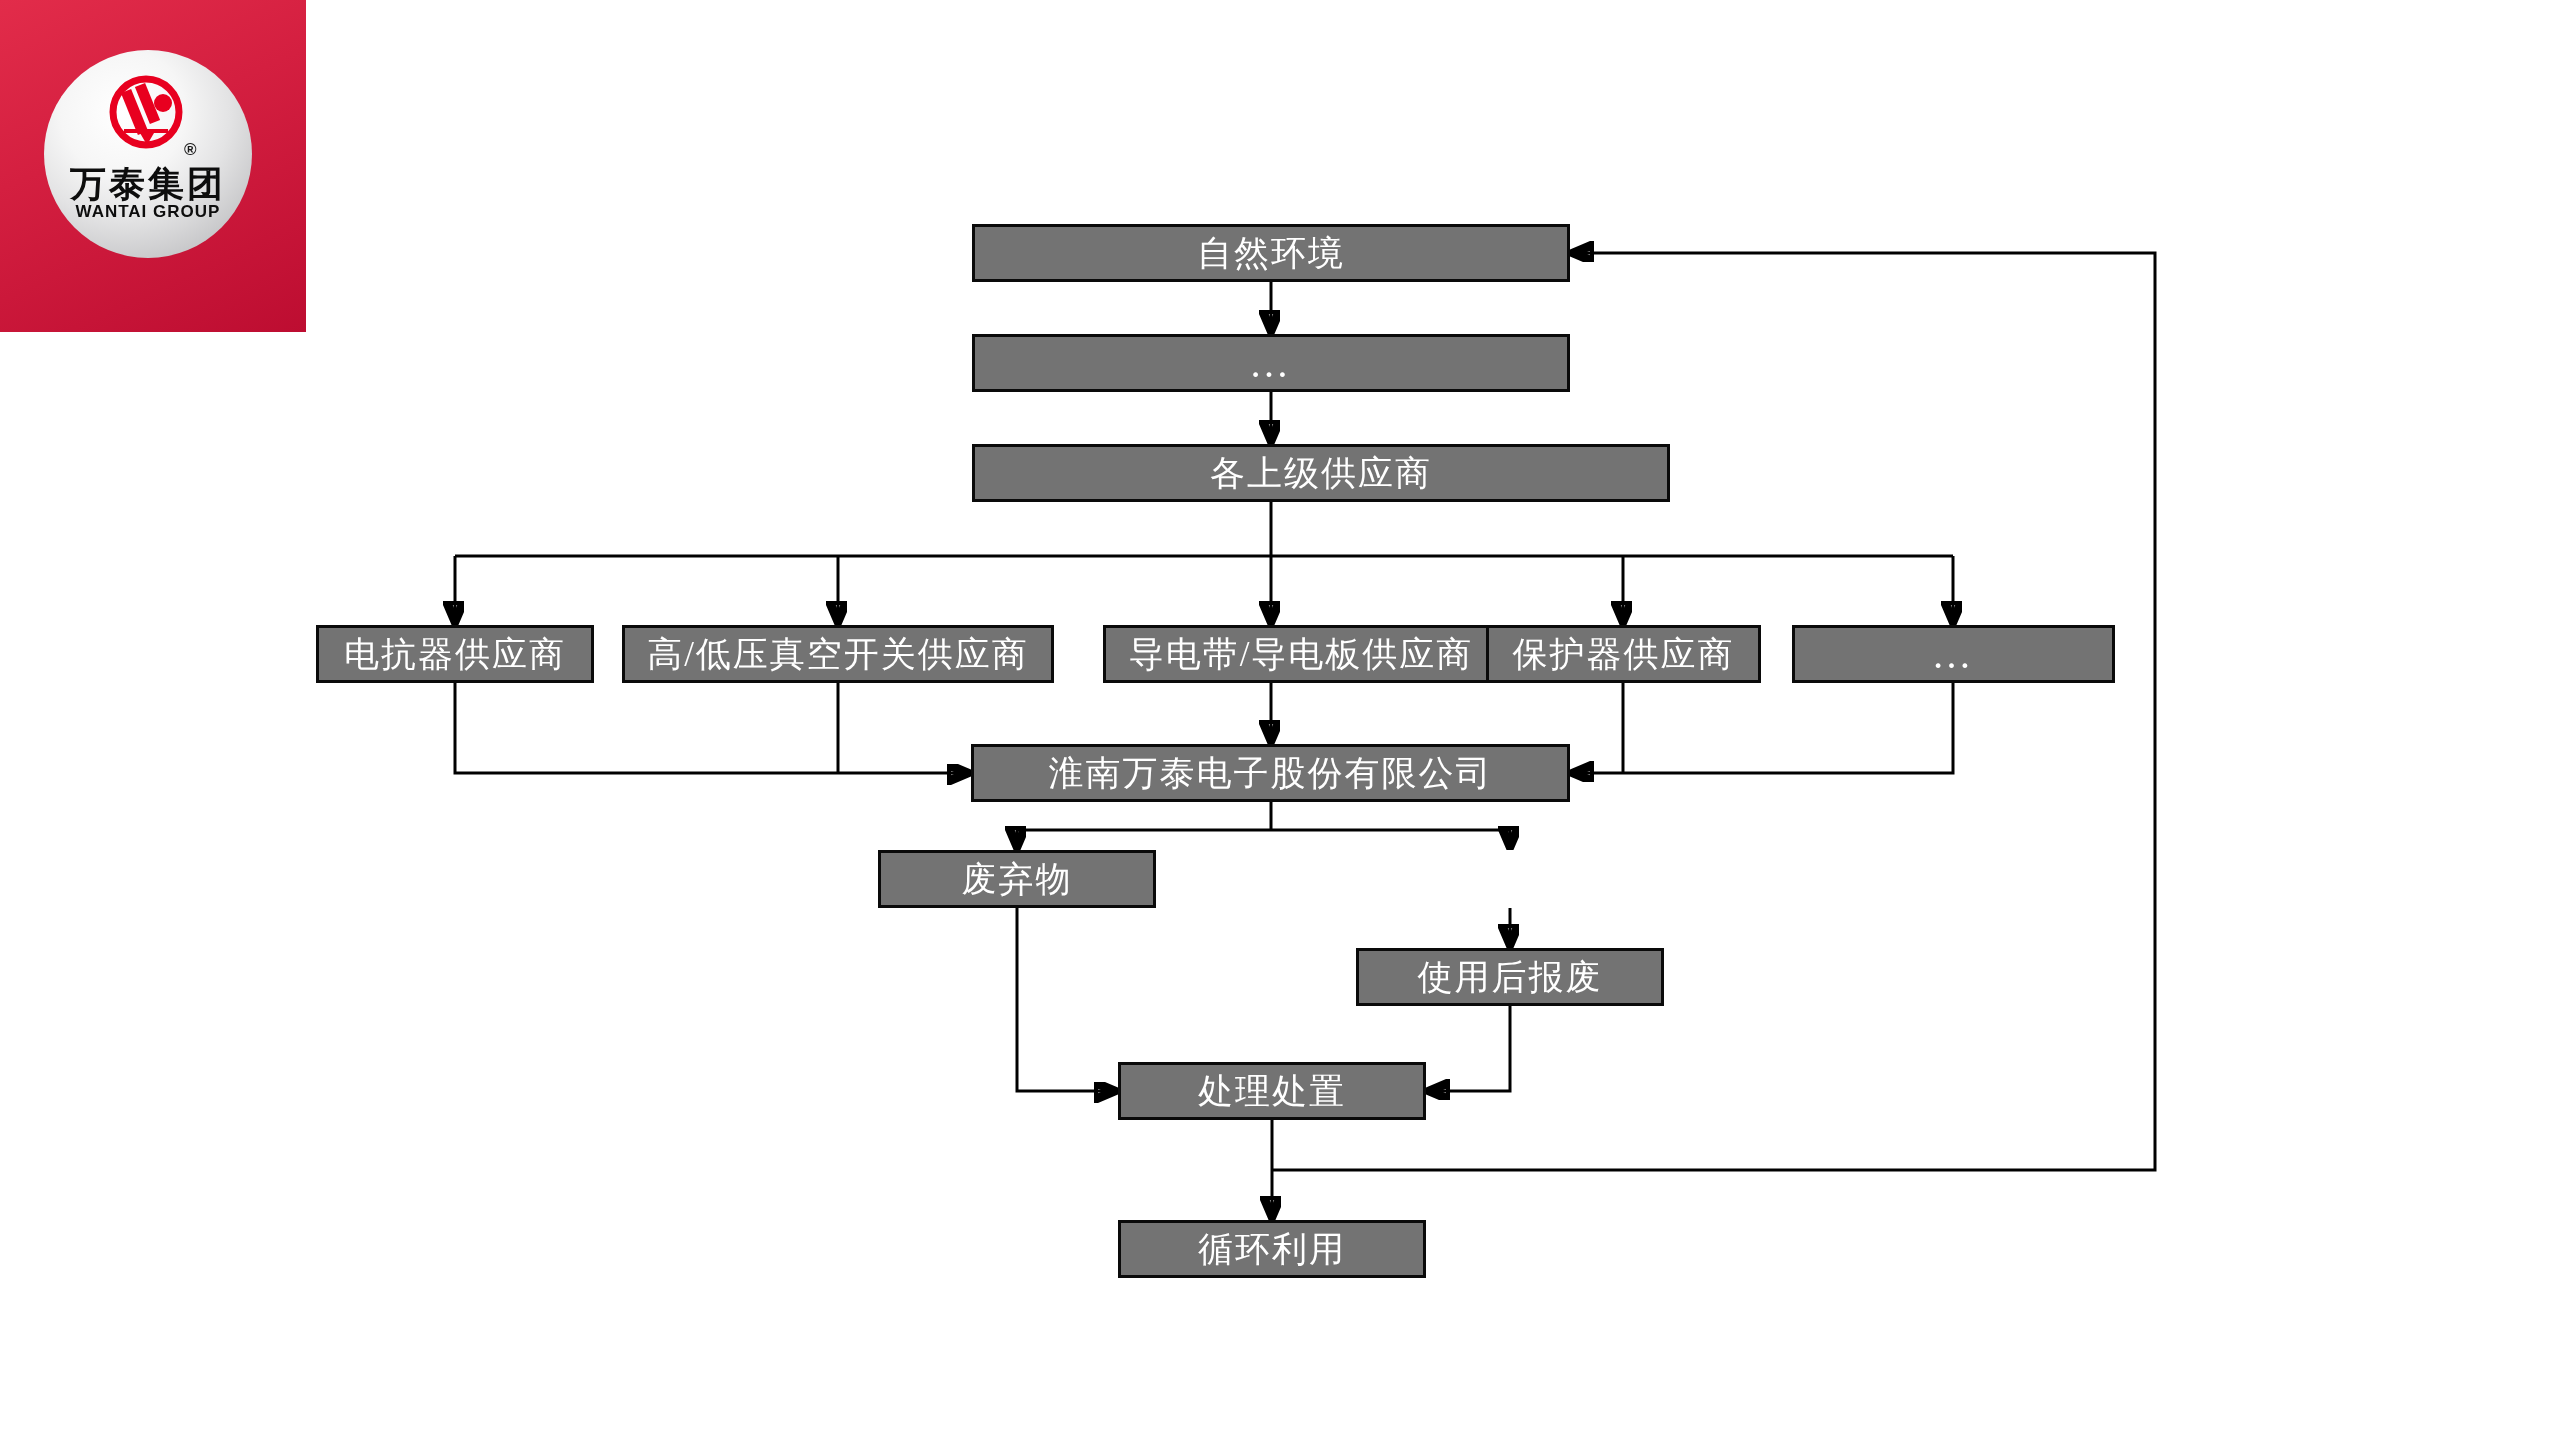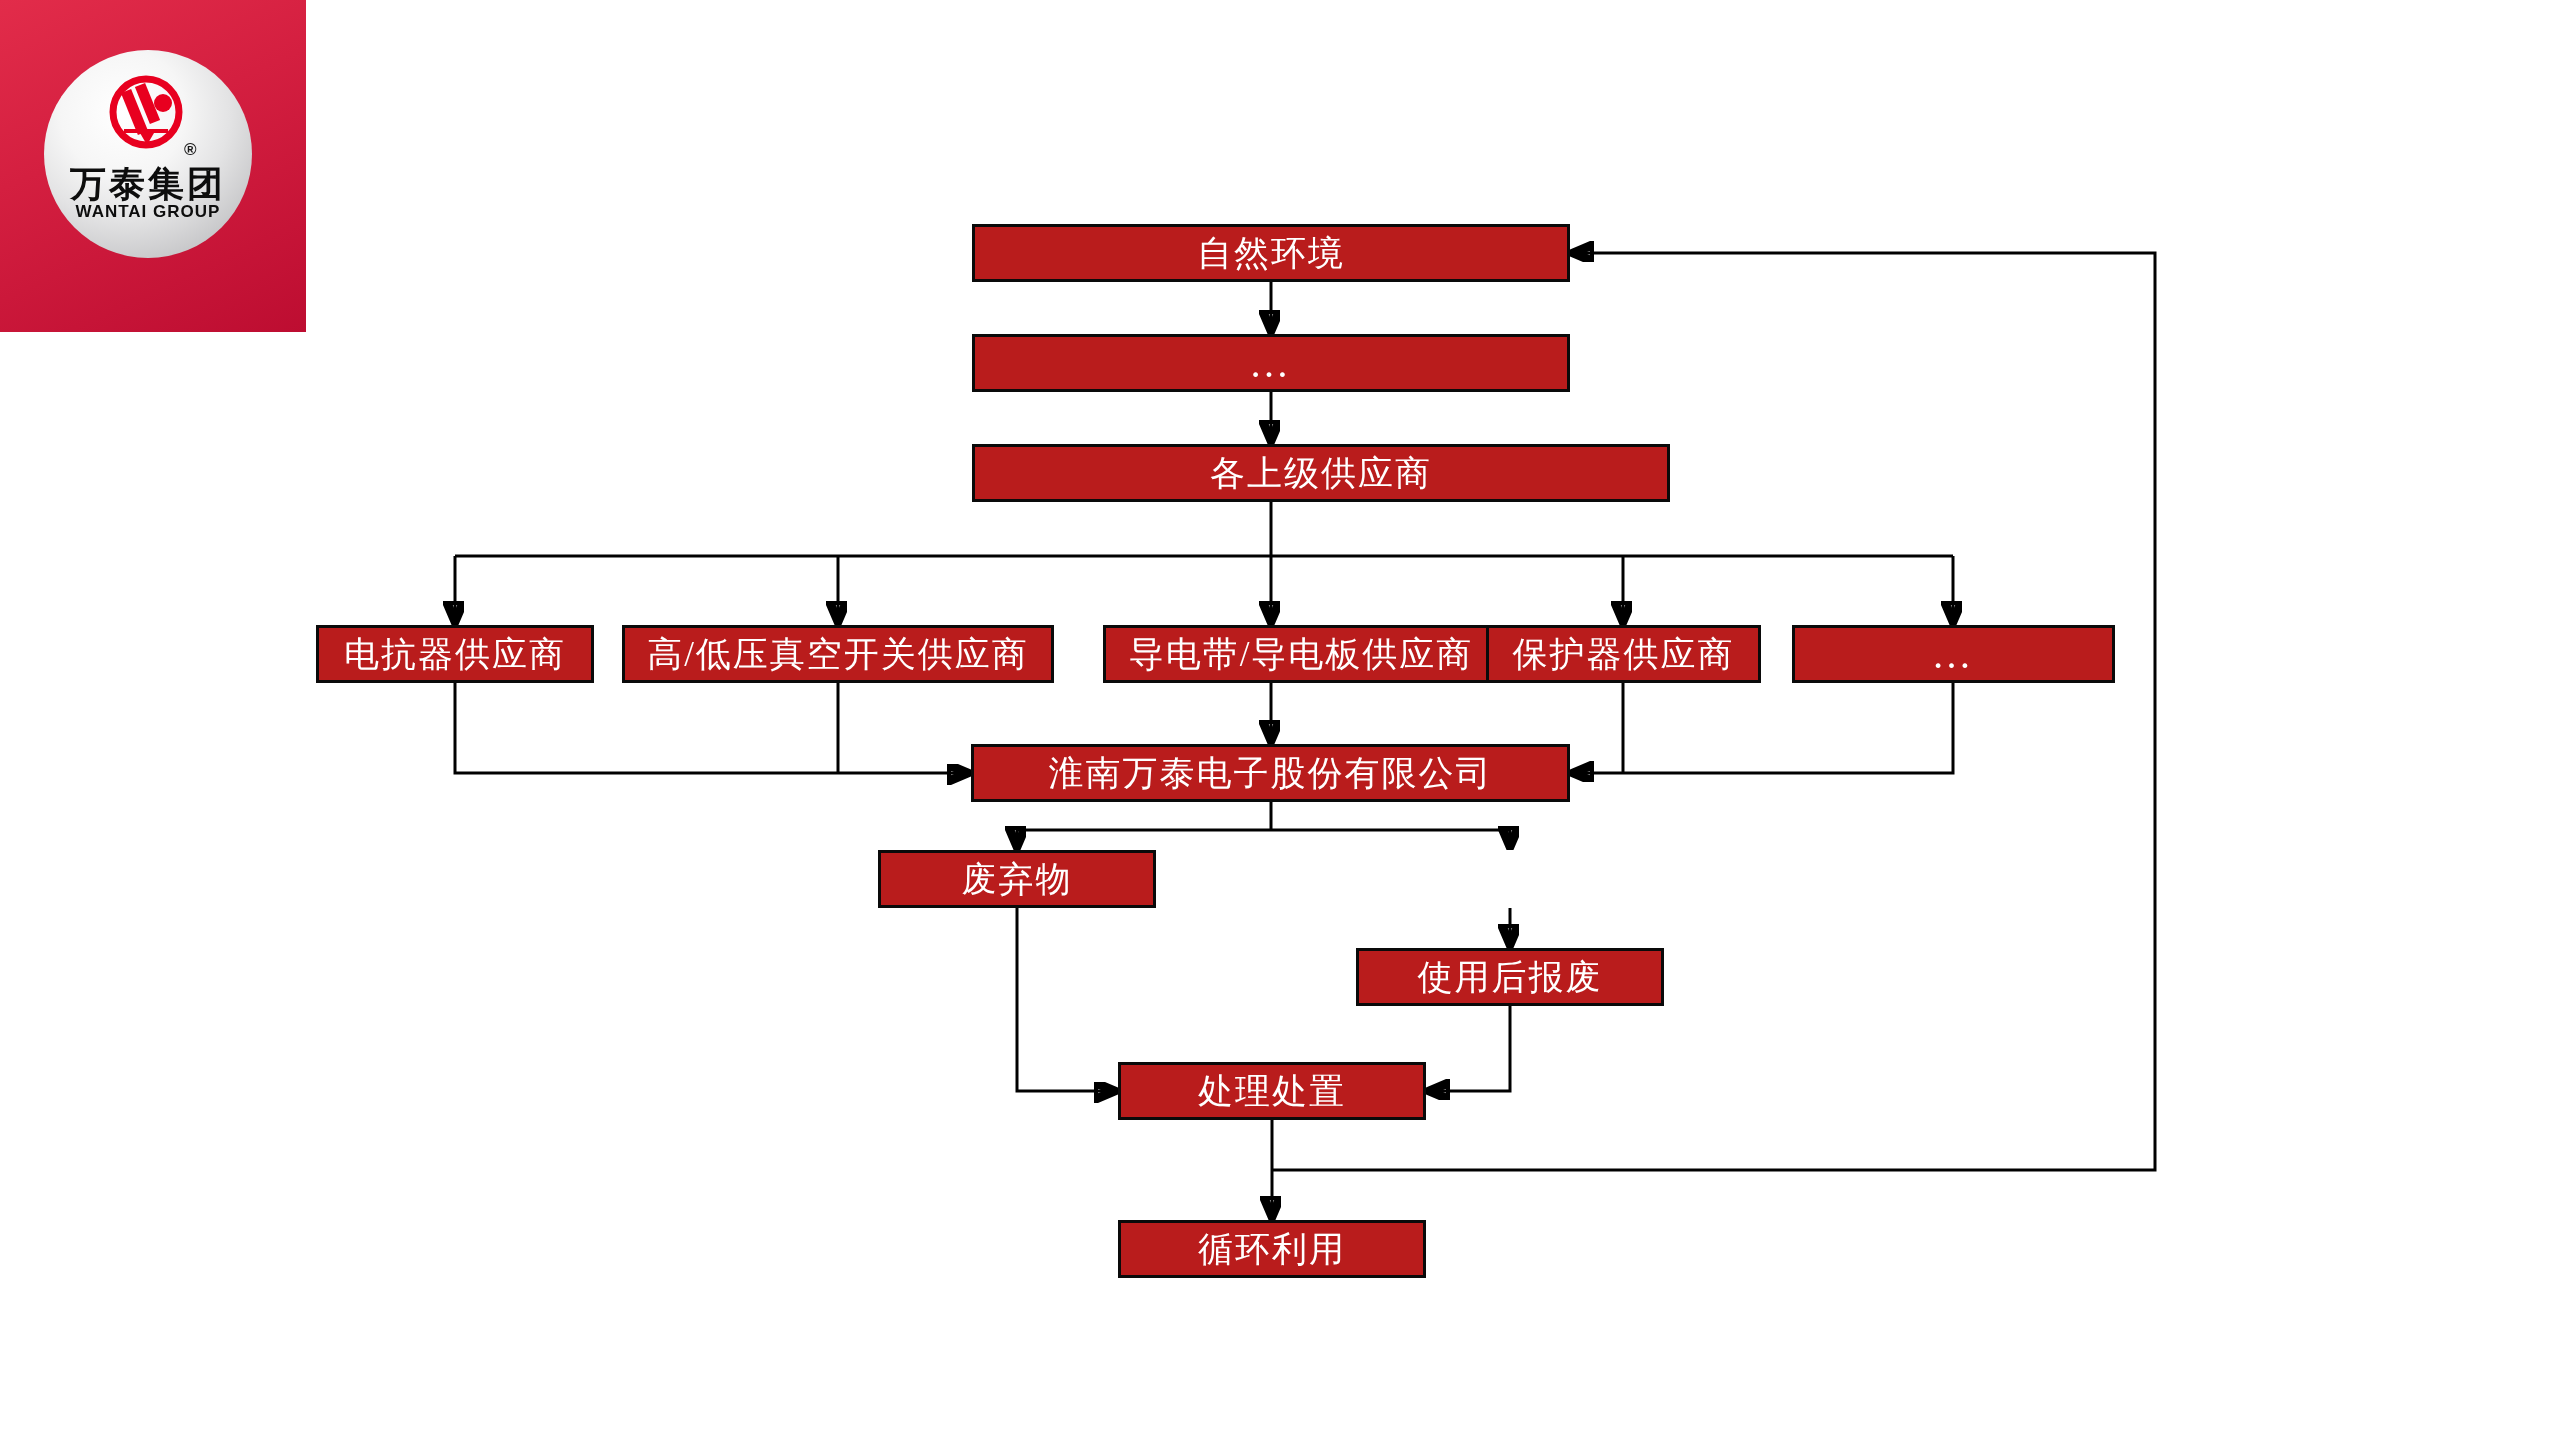--- a/index.html
+++ b/index.html
@@ -72,21 +72,21 @@
     width: 2561px; height: 1440px;
   }
   .edges path {
     fill: none;
     stroke: #000000;
     stroke-width: 3;
   }
   .node {
     position: absolute;
     box-sizing: border-box;
-    background: #b91c1c;
+    background: #737373;
     border: 3px solid #0a0a0a;
     color: #ffffff;
     display: flex;
     align-items: center;
     justify-content: center;
     font-size: 35px;
     letter-spacing: 2px;
     white-space: nowrap;
   }
   .node.dots {

